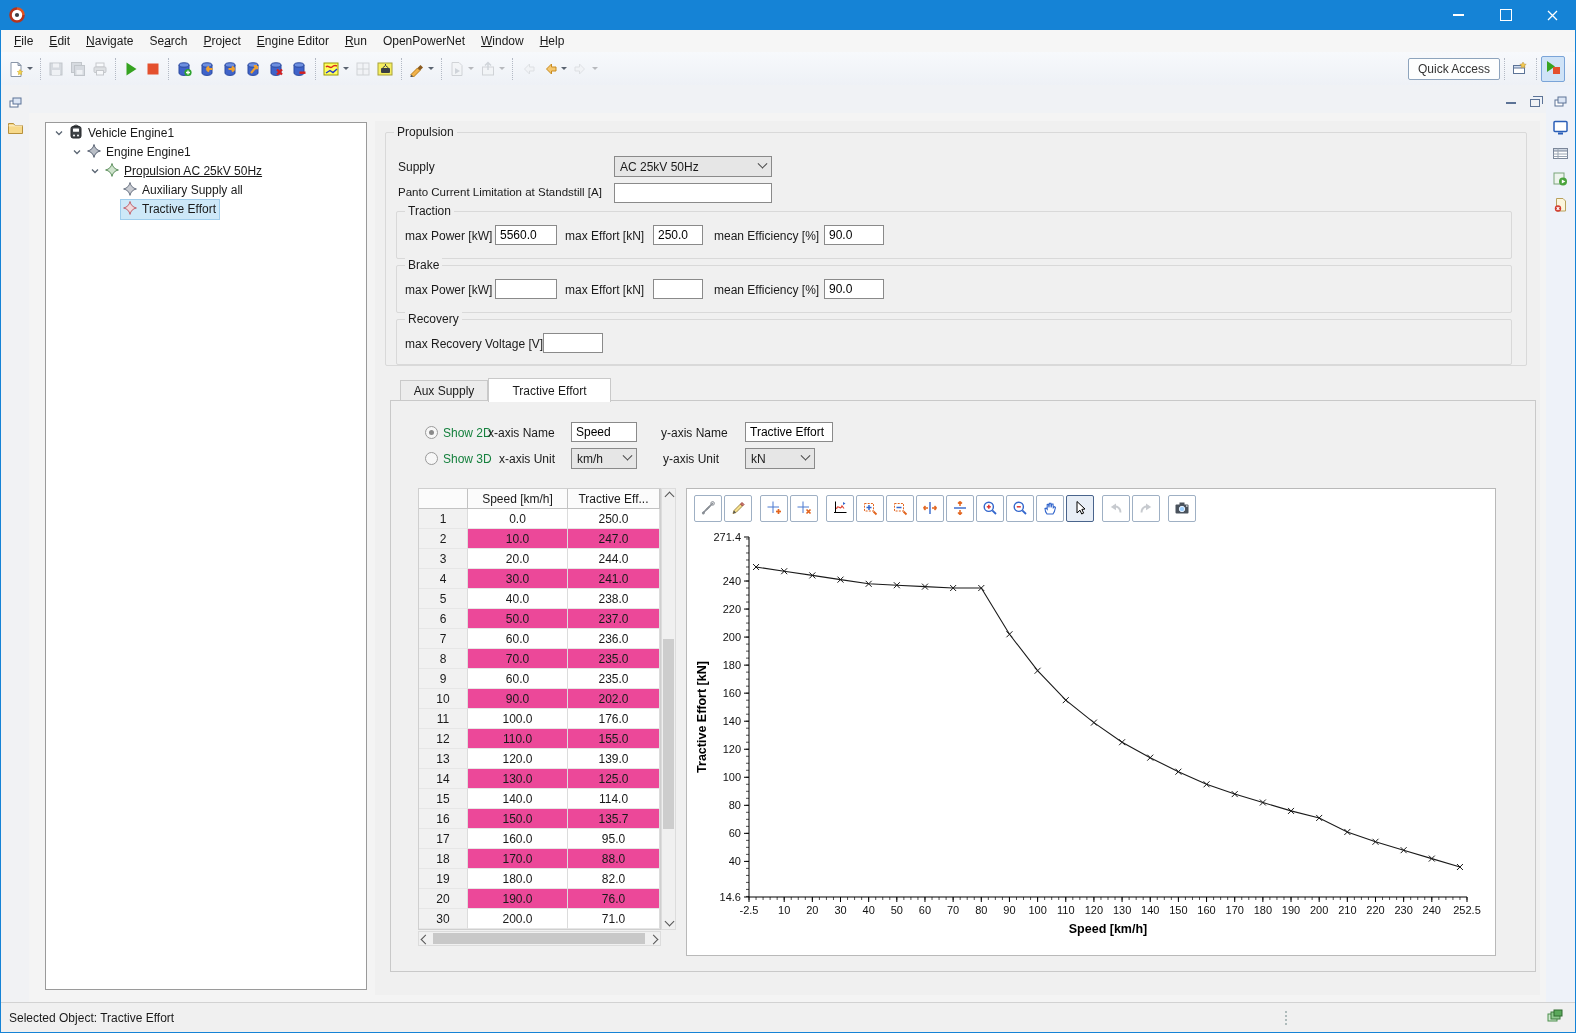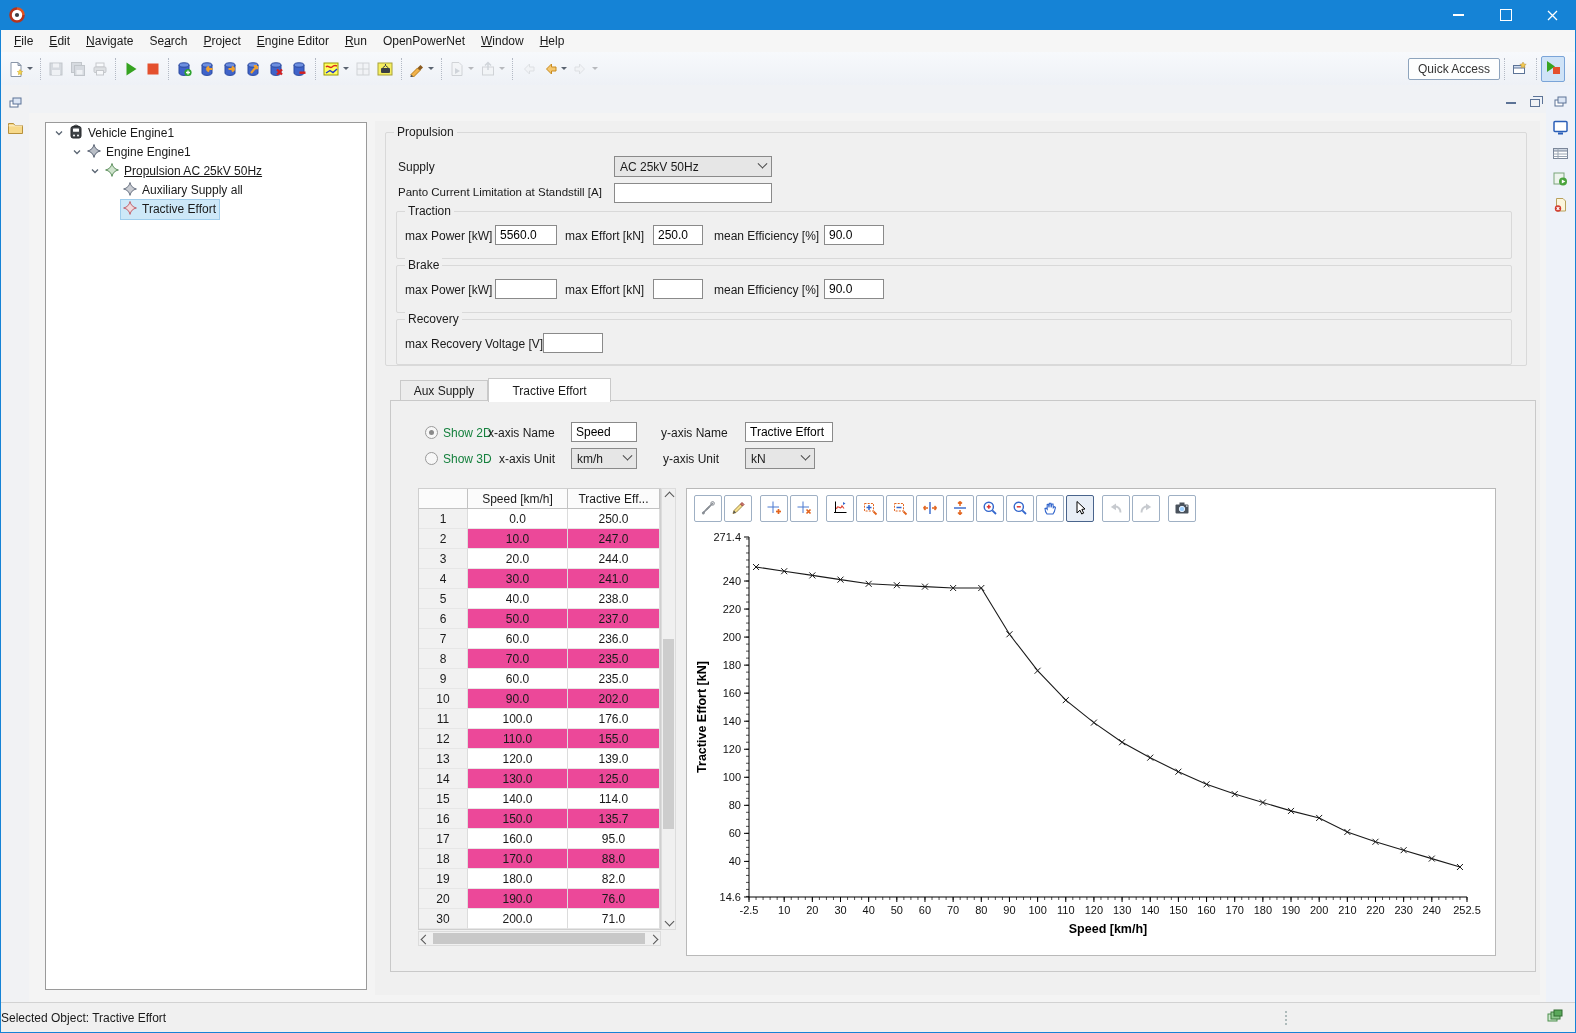--- a/index.html
+++ b/index.html
@@ -81,21 +81,21 @@
   .chart-toolbar{position:absolute;left:7px;top:5px;height:28px;display:flex;align-items:center}
   .cbtn{width:26px;height:25px;border:1px solid #9fb0c4;background:#fff;border-radius:2px;display:flex;align-items:center;justify-content:center;margin-right:2px}
   .cbtn.pressed{border:1.5px solid #49648c;background:#e8eef6}
   .cbtn.dis svg{opacity:.55}
   .csep{width:6px}
   .plot-wrap{position:absolute;left:4px;top:38px}
   svg text.tick{font-family:"Liberation Sans",sans-serif;font-size:11px;fill:#111}
   svg text.axis-title{font-family:"Liberation Sans",sans-serif;font-size:12.5px;font-weight:bold;fill:#000}
   
   .statusbar{position:absolute;left:1px;right:1px;bottom:1px;height:29px;background:#f0f0f0;border-top:1px solid #d2d2d2;display:flex;align-items:center}
-  .status-text{margin-left:0;white-space:nowrap}
+  .status-text{margin-left:8px;white-space:nowrap}
   .dots-v{display:flex;flex-direction:column;margin-left:1284px;position:absolute}
   .dots-v i{width:2px;height:2px;background:#9aa;border-radius:50%;margin:1px 0}
   .sb-right{position:absolute;right:10px;top:5px}
 </style>
 </head>
 <body>
 
 <div id="window">
 
   <div class="titlebar">

